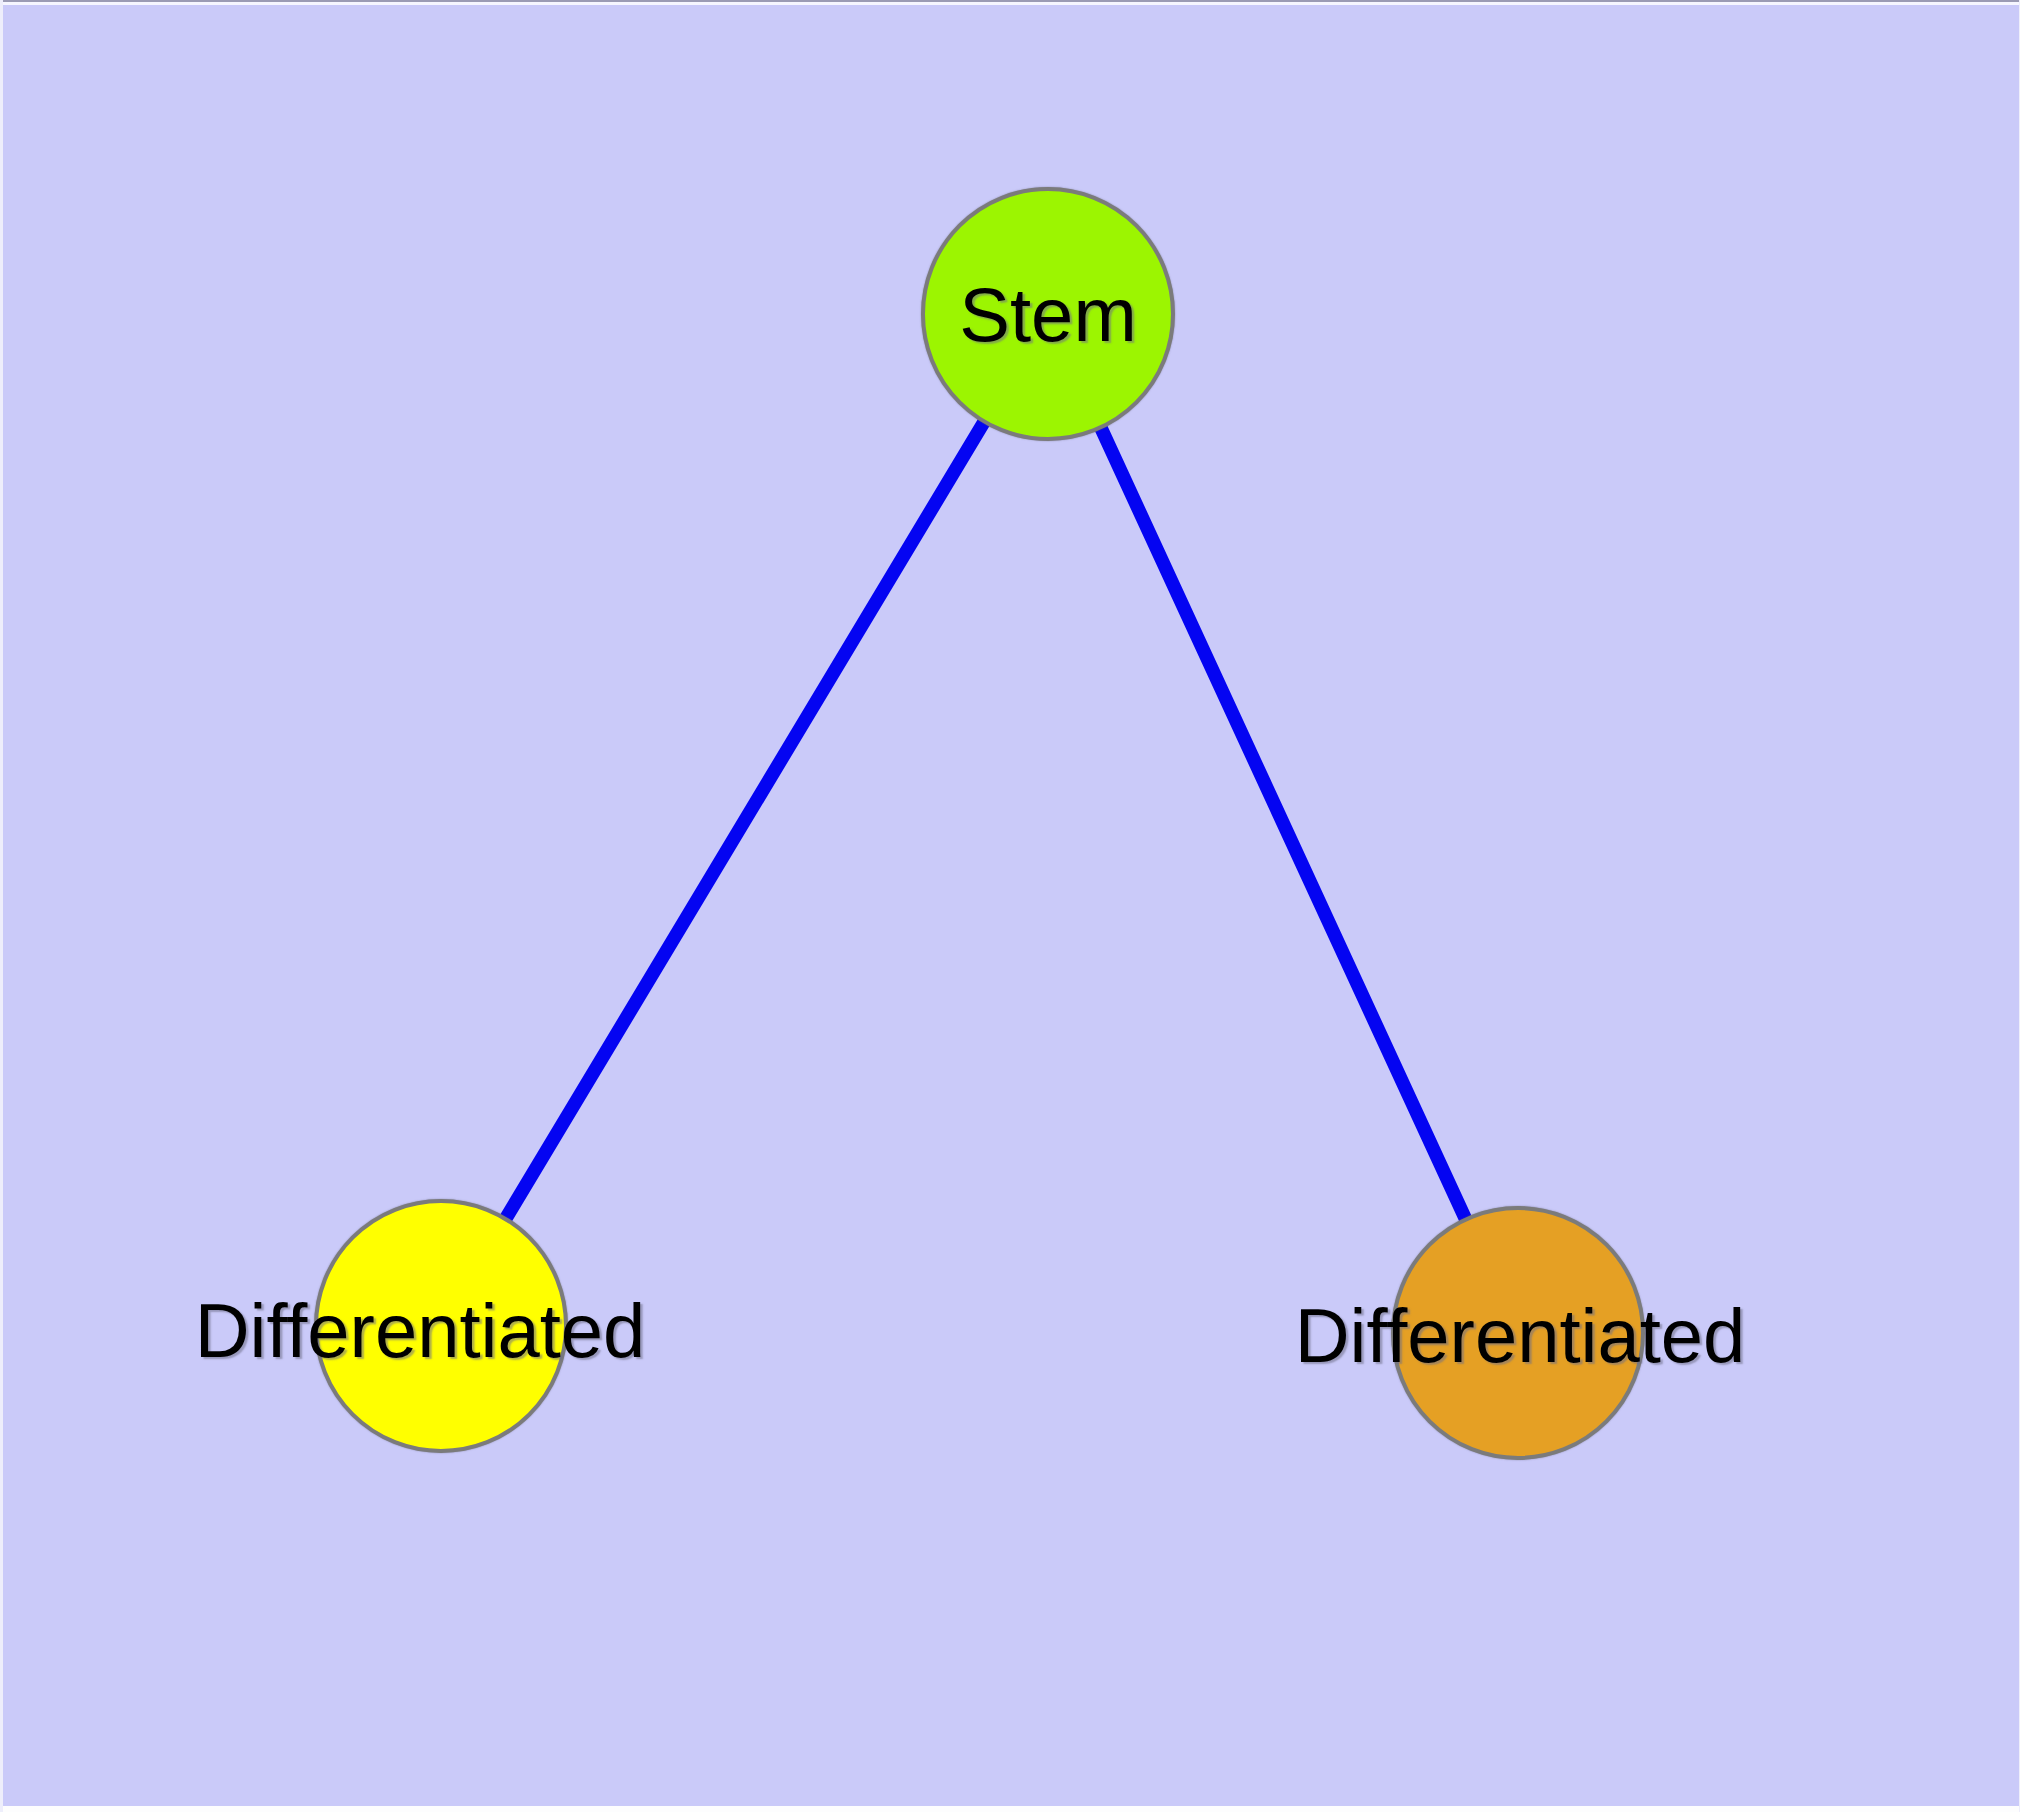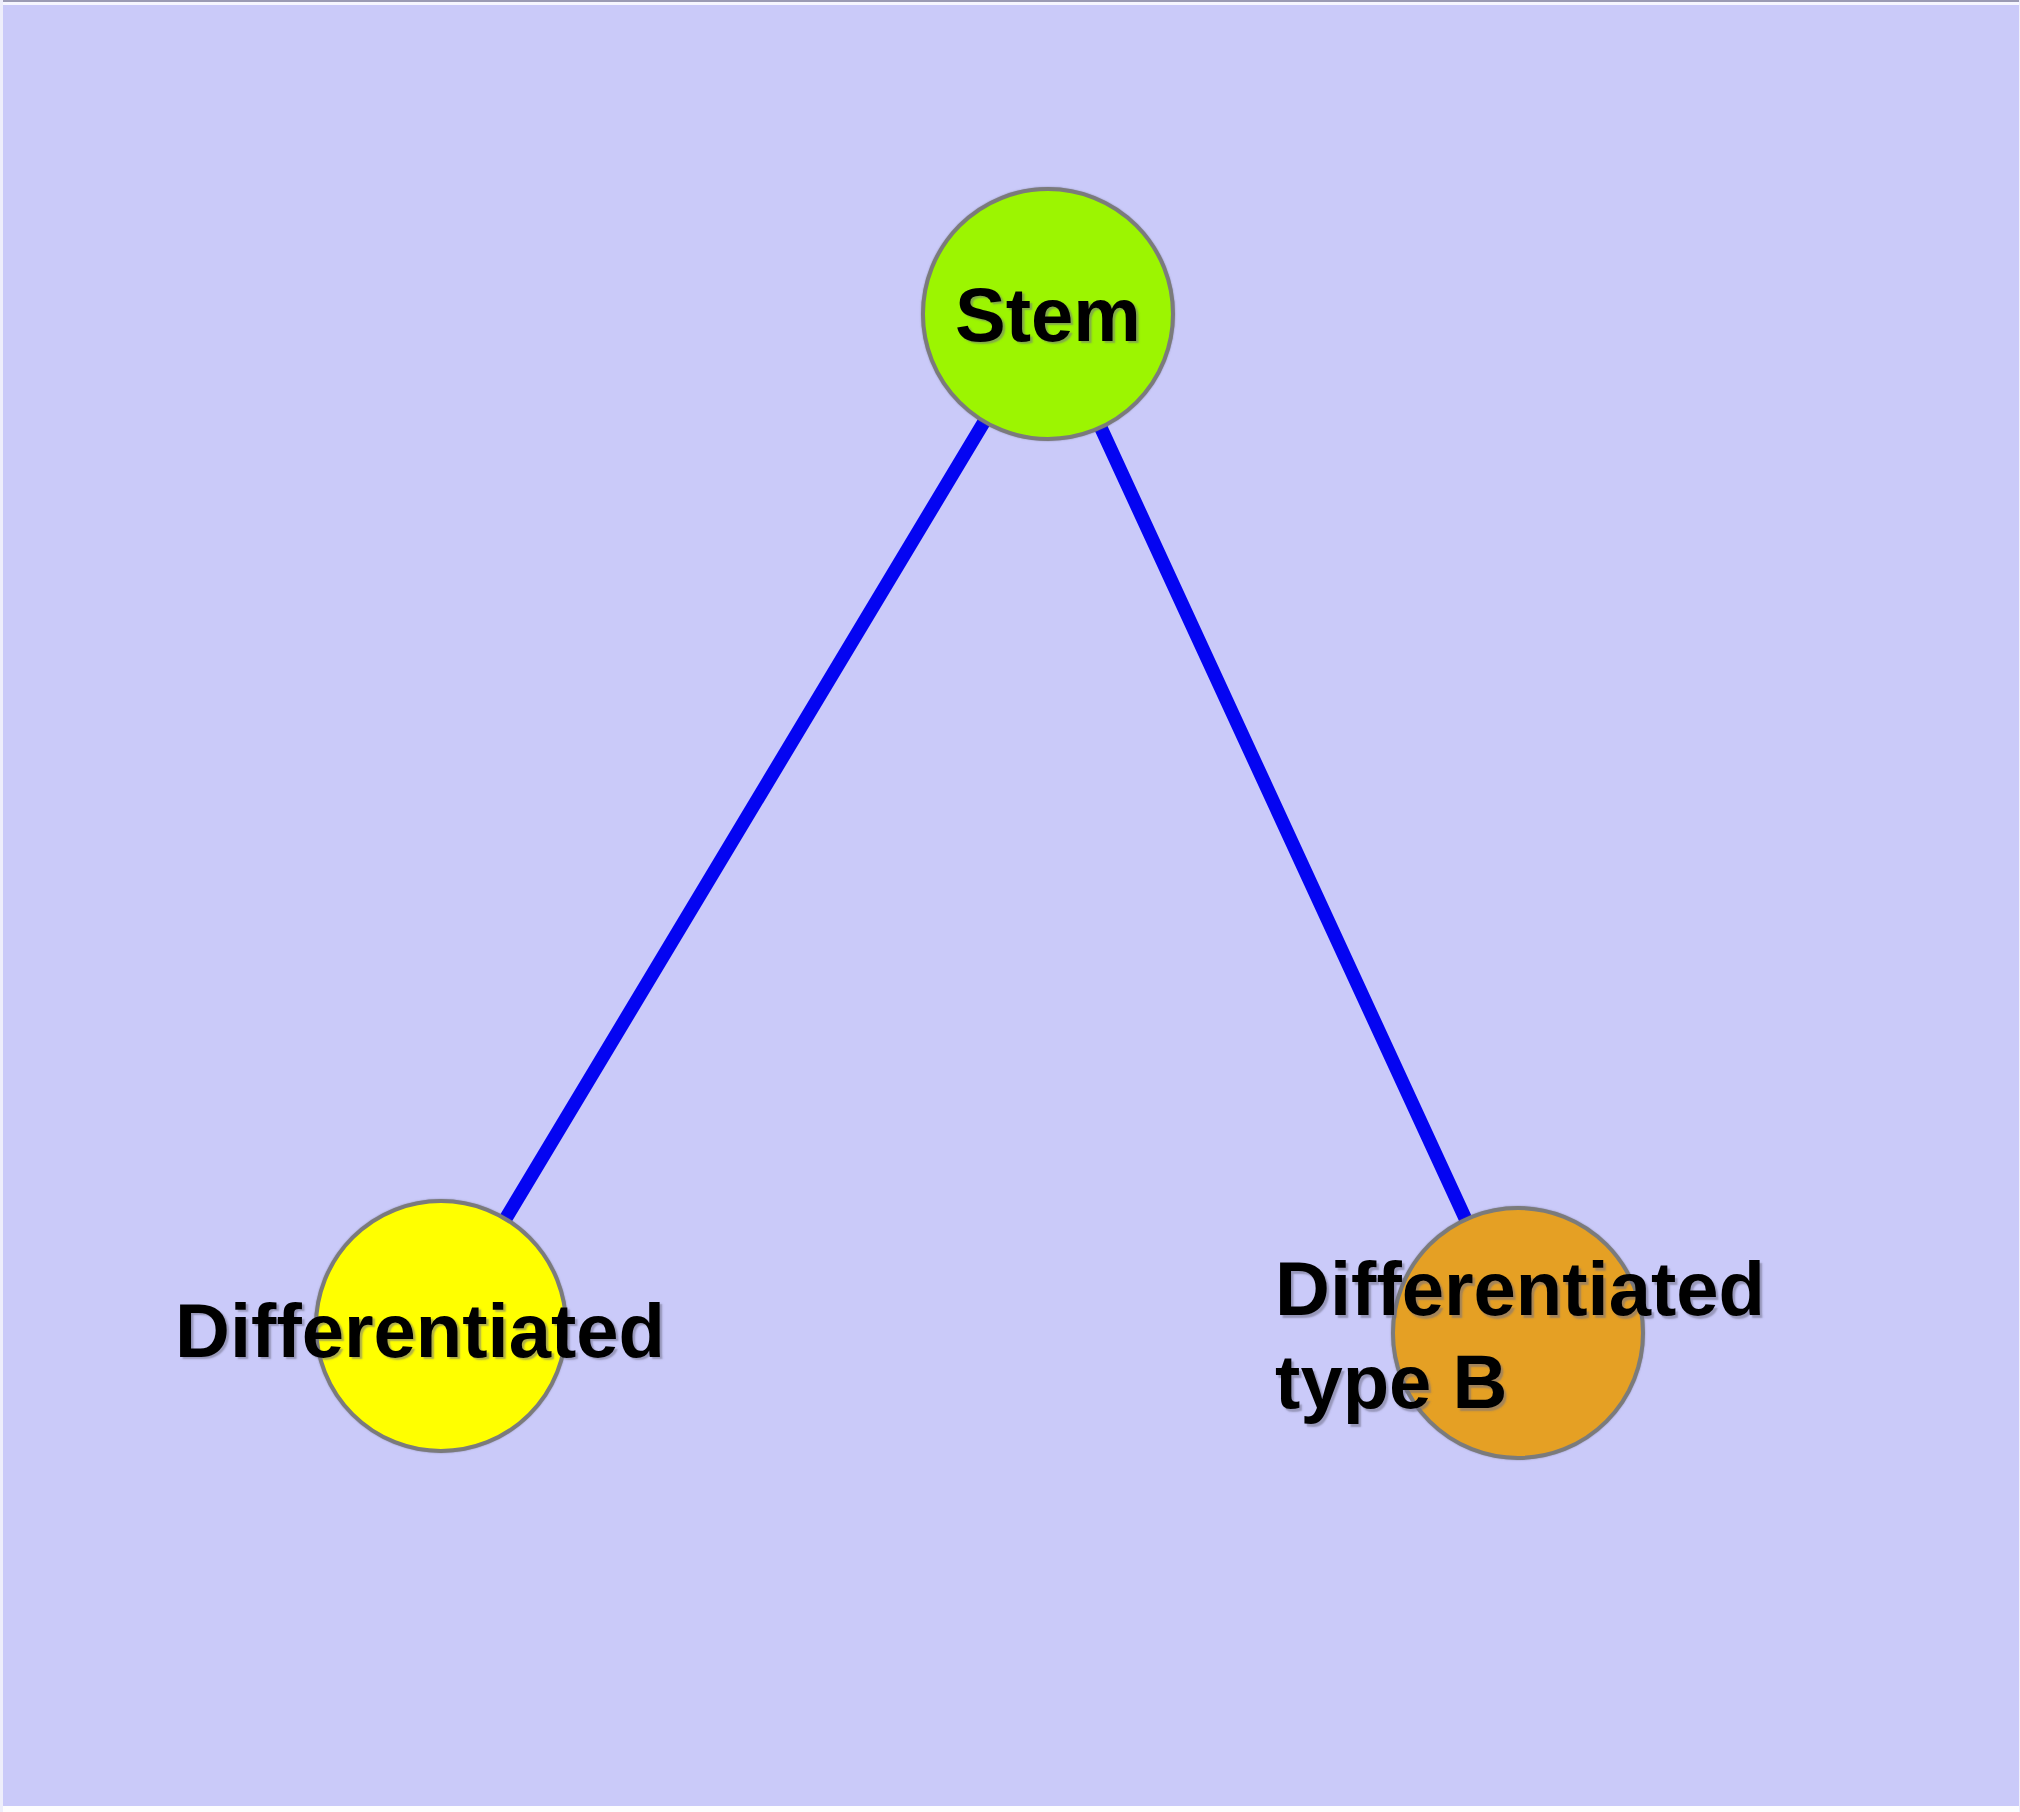--- a/index.html
+++ b/index.html
@@ -46,22 +46,23 @@
   .node.stem   { left: 921px; top: 187px;  }
   .node.type-a { left: 314px;  top: 1199px; }
   .node.type-b { left: 1391px; top: 1206px; }
 
   .node-label {
     position: absolute;
     transform: translate(-50%, -50%);
     z-index: 3;
     color: #000000;
     font-size: 76px;
-    font-weight: bold;
+    font-weight: normal;
     line-height: 1.22;
+    text-align: center;
     white-space: nowrap;
     text-shadow: 2.5px 2.5px 1.7px rgba(110,110,135,0.55);
   }
   .node-label.stem   { left: 1048px; top: 315px;  }
   .node-label.type-a { left: 420px;  top: 1331px; }
   .node-label.type-b { left: 1520px; top: 1336px; }
 </style>
 </head>
 <body>
 
@@ -77,21 +78,20 @@
   <div class="node type-b" style="background-color: rgb(229, 160, 36); border-color: rgb(123, 123, 123);"></div>
 
   <div class="node-label stem">Stem</div>
 
   <div class="node-label type-a">
     <div>Differentiated</div>
   </div>
 
   <div class="node-label type-b">
     <div>Differentiated</div>
-    <div>type B</div>
   </div>
 
   <div class="edge-strip top-dark"></div>
   <div class="edge-strip top-light"></div>
   <div class="edge-strip bottom"></div>
   <div class="edge-strip left"></div>
   <div class="edge-strip right"></div>
 </div>
 
 

